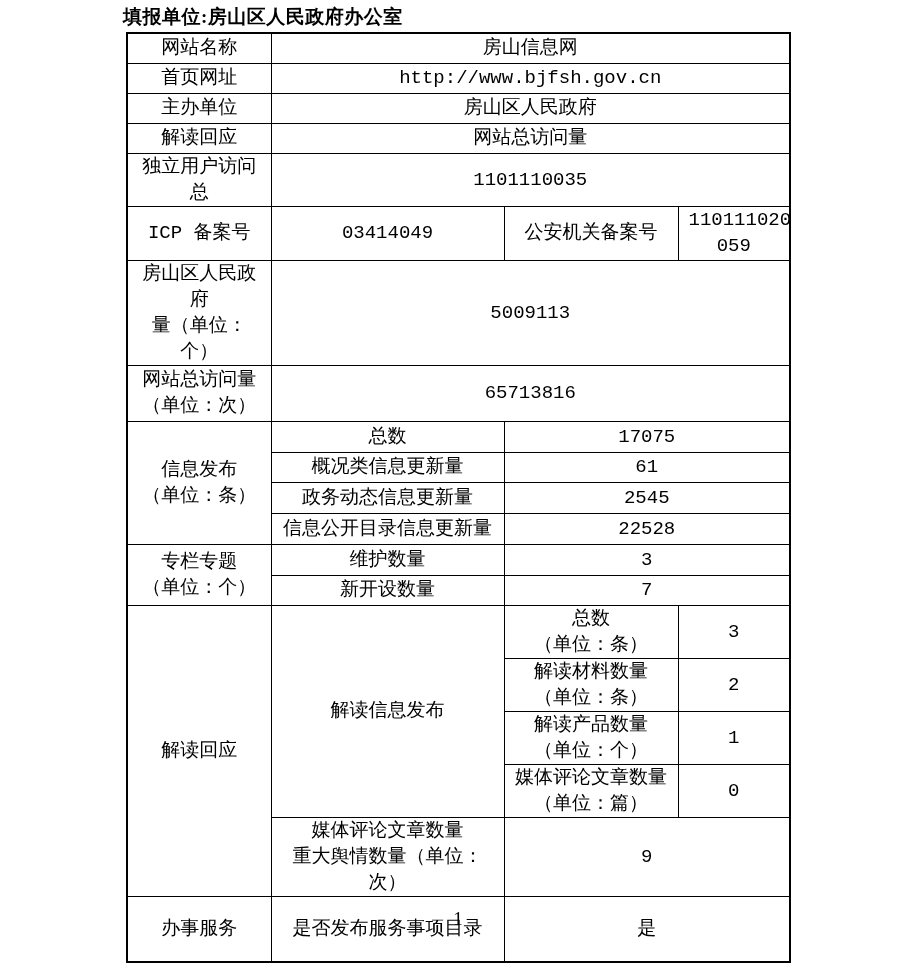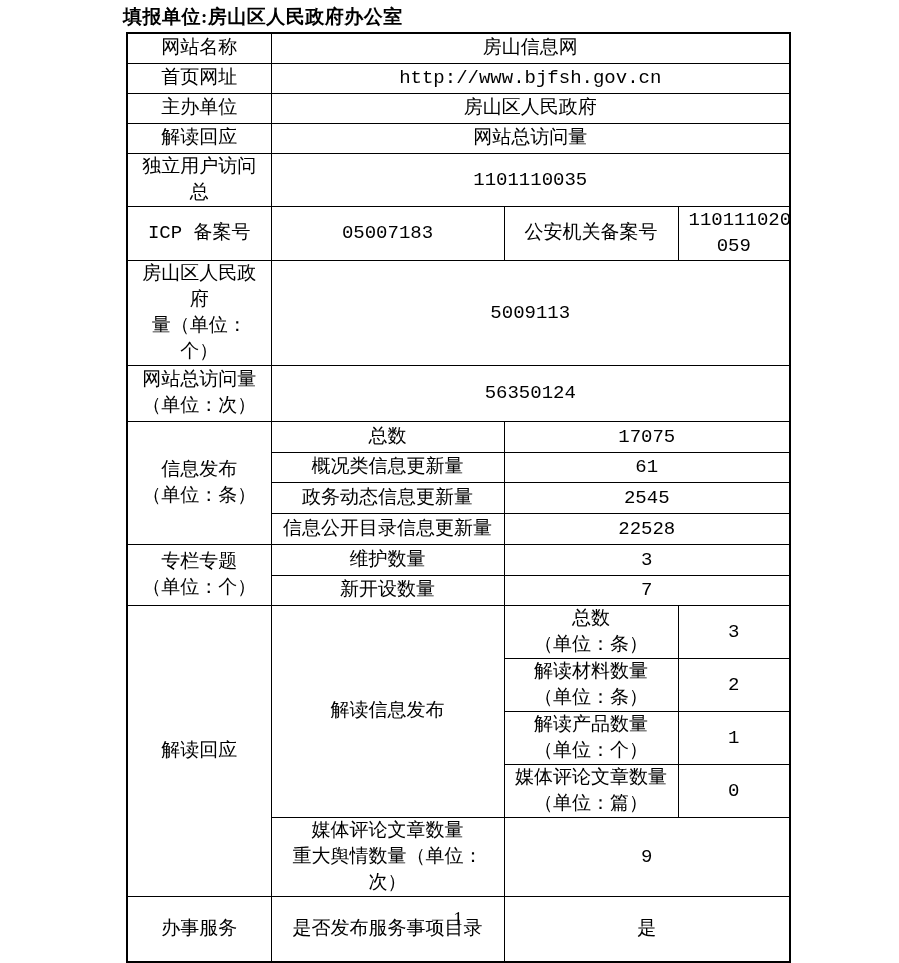--- a/index.html
+++ b/index.html
@@ -81,34 +81,34 @@
       <tr style="height:30px">
         <td>解读回应</td>
         <td colspan="3">网站总访问量</td>
       </tr>
       <tr style="height:30px">
         <td>独立用户访问总</td>
         <td colspan="3">1101110035</td>
       </tr>
       <tr style="height:54px">
         <td>ICP 备案号</td>
-        <td>05007183</td>
+        <td>03414049</td>
         <td>公安机关备案号</td>
         <td class="ml">11011102014
 059</td>
       </tr>
       <tr style="height:56px">
         <td class="ml">房山区人民政府
 量（单位：个）</td>
         <td colspan="3">5009113</td>
       </tr>
       <tr style="height:56px">
         <td class="ml">网站总访问量
 （单位：次）</td>
-        <td colspan="3">56350124</td>
+        <td colspan="3">65713816</td>
       </tr>
 
       <tr style="height:31px">
         <td rowspan="4" class="ml">信息发布
 （单位：条）</td>
         <td>总数</td>
         <td colspan="2">17075</td>
       </tr>
       <tr style="height:30px">
         <td>概况类信息更新量</td>

